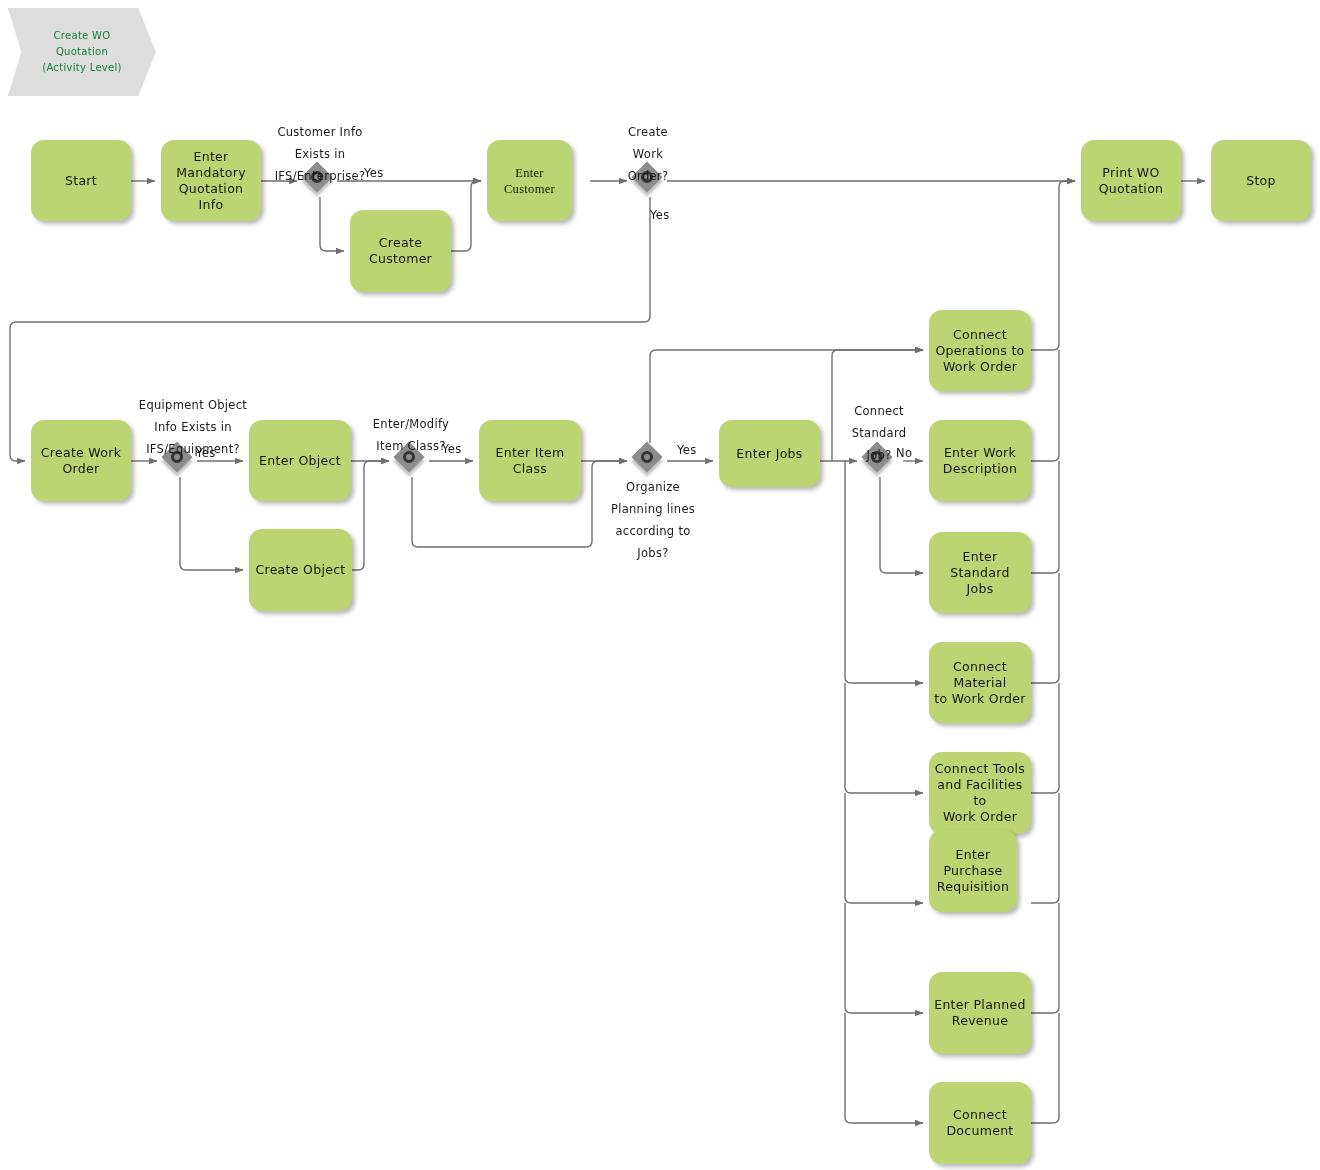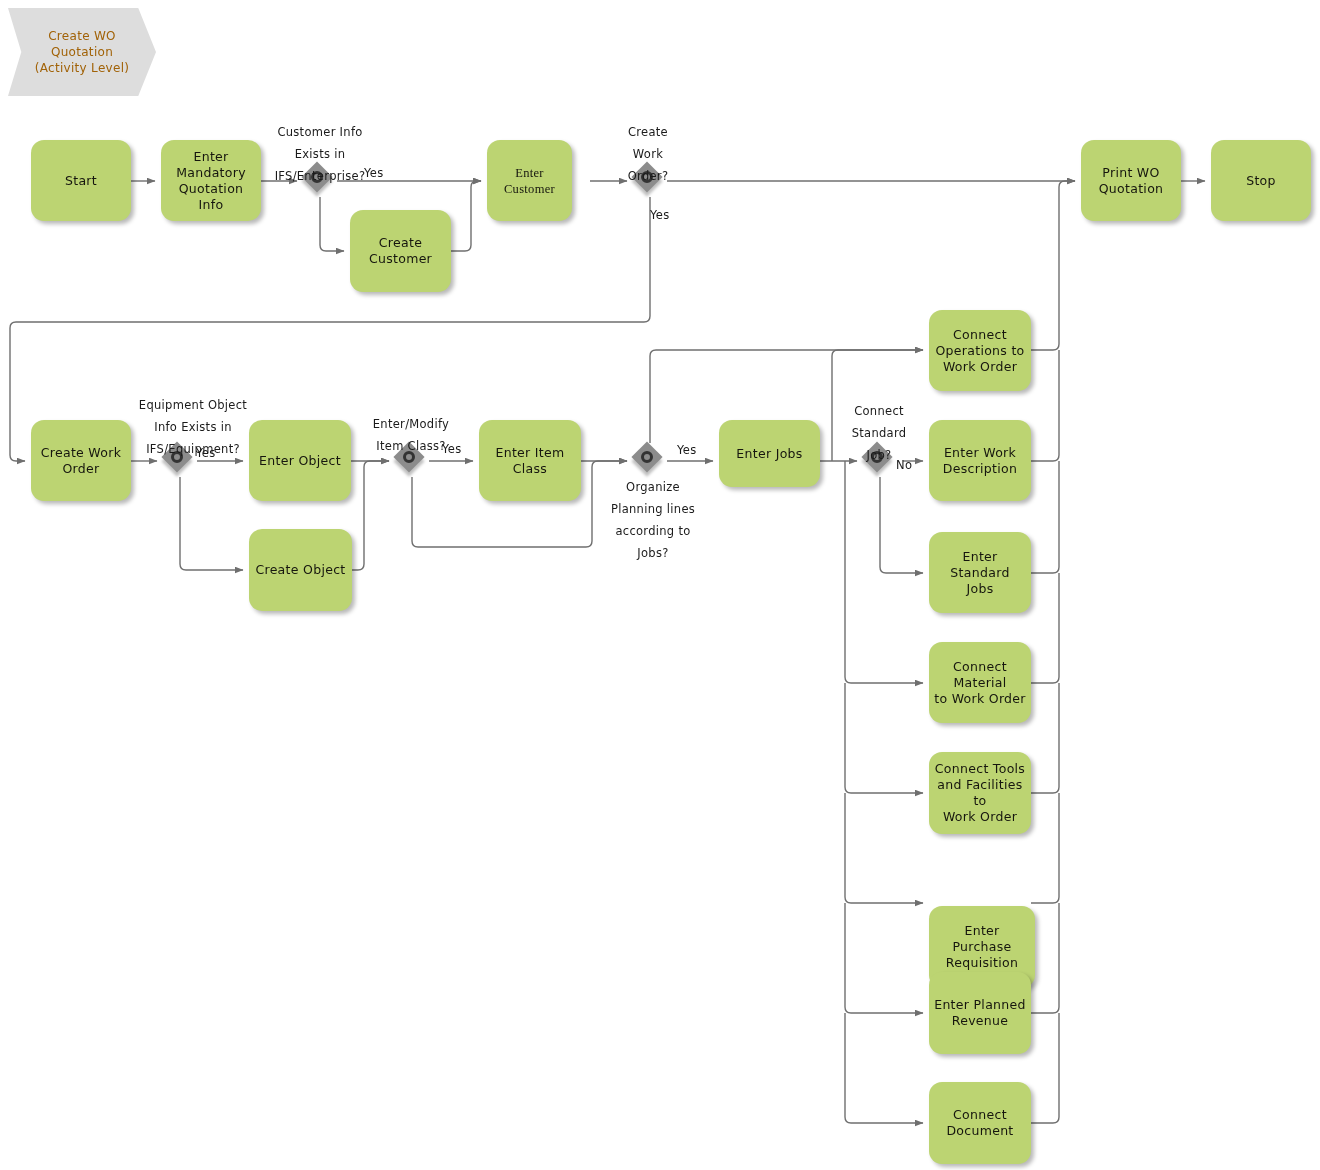--- a/index.html
+++ b/index.html
@@ -40,26 +40,26 @@
     z-index:3;
     padding:2px 4px;
     white-space:pre-line;
   }
 
   
   .banner{
     position:absolute;
     box-sizing:border-box;
     background:#dddddd;
-    color:#a16207;
+    color:#15803d;
     display:flex;
     align-items:center;
     justify-content:center;
     text-align:center;
-    font-size:12px;
+    font-size:10px;
     line-height:16px;
     letter-spacing:0.3px;
     white-space:pre-line;
     z-index:3;
     filter:drop-shadow(3px 3px 3px rgba(0,0,0,0.25));
     clip-path:polygon(0% 0%, 88% 0%, 100% 50%, 88% 100%, 0% 100%, 9% 50%);
   }
 
   
   .gateway{
@@ -185,21 +185,21 @@
 Work Order</span></div>
       <div class="node" style="left: 929px; top: 420px; width: 102px; height: 81px;"><span>Enter Work
 Description</span></div>
       <div class="node" style="left: 929px; top: 532px; width: 102px; height: 81px;"><span>Enter Standard
 Jobs</span></div>
       <div class="node" style="left: 929px; top: 642px; width: 102px; height: 81px;"><span>Connect Material
 to Work Order</span></div>
       <div class="node" style="left: 929px; top: 752px; width: 102px; height: 82px;"><span>Connect Tools
 and Facilities to
 Work Order</span></div>
-      <div class="node" style="left: 929px; top: 906px; width: 106px; height: 82px; text-align: center;"><span>Enter Purchase
+      <div class="node" style="left: 929px; top: 830px; width: 88px; height: 82px; text-align: center;"><span>Enter Purchase
 Requisition</span></div>
       <div class="node" style="left: 929px; top: 972px; width: 102px; height: 82px;"><span>Enter Planned
 Revenue</span></div>
       <div class="node" style="left: 929px; top: 1082px; width: 102px; height: 82px;"><span>Connect
 Document</span></div>
       <div class="gateway" style="left: 303px; top: 163px;">
         <div class="diamond"></div>
         <div class="ring"></div>
       </div>
       <div class="glabel" style="left: 240px; top: 121px; width: 160px;">Customer Info
@@ -238,16 +238,16 @@
         <div class="ring"></div>
       </div>
       <div class="glabel" style="left: 829px; top: 400px; width: 100px;">Connect
 Standard
 Job?</div>
       <div class="elabel" style="left: 364px; top: 166px;">Yes</div>
       <div class="elabel" style="left: 650px; top: 208px;">Yes</div>
       <div class="elabel" style="left: 196px; top: 446px;">Yes</div>
       <div class="elabel" style="left: 442px; top: 442px;">Yes</div>
       <div class="elabel" style="left: 677px; top: 443px;">Yes</div>
-      <div class="elabel" style="left: 896px; top: 446px; margin-top: 12px;">No</div>
+      <div class="elabel" style="left: 896px; top: 446px;">No</div>
     </div>
 
 </div>
 
 </body></html>

